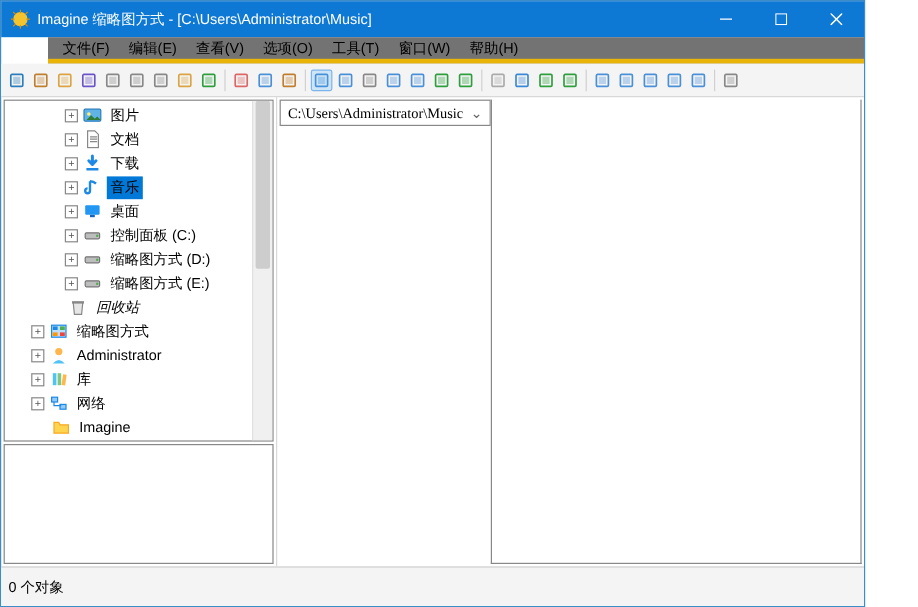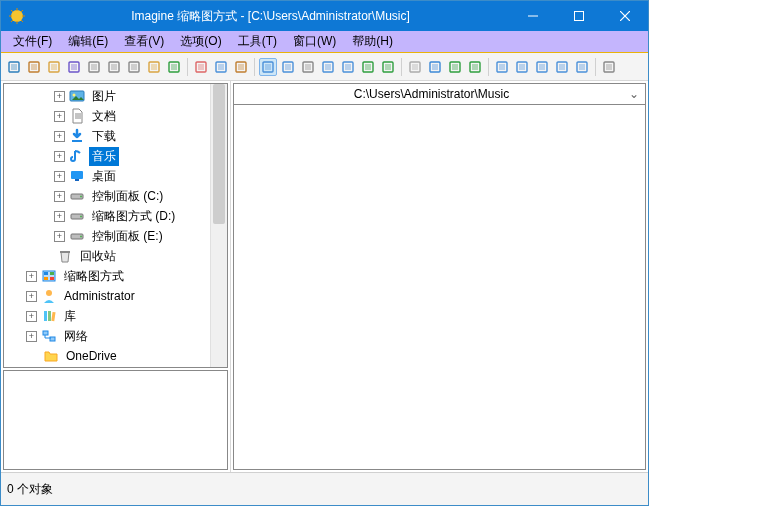--- a/index.html
+++ b/index.html
@@ -1,42 +1,42 @@
 <!DOCTYPE html>
 <html><head>
 <meta charset="utf-8">
 <style>
 * { box-sizing: border-box; margin: 0; padding: 0; }
 body { font-family: "Microsoft YaHei", Tahoma, sans-serif; font-size: 12px; background: #fff; overflow: hidden; }
-.window { width: 649px; height: 506px; border: 1px solid #3c8cc8; display: flex; flex-direction: column; text-align: center; }
+.window { width: 721px; height: 506px; border: 1px solid #3c8cc8; display: flex; flex-direction: column; }
 .titlebar { height: 30px; background: #0E78D5; color: #fff; display: flex; align-items: center; padding: 0 0 0 8px; }
 .titlebar .app-icon { width: 16px; height: 16px; margin-right: 6px; display:flex; align-items:center; justify-content:center;}
 .titlebar .title { flex: 1; font-size: 12px; }
 .winbtns { display: flex; height: 100%; }
 .winbtn { width: 46px; height: 100%; display: flex; align-items: center; justify-content: center; color: #fff; }
-.menubar { height: 22px; background: #c4b5fd; border-bottom: 1px solid #eab308; display: flex; align-items: center; padding: 0 4px; }
+.menubar { height: 22px; background: #737373; border-bottom: 4px solid #eab308; display: flex; align-items: center; padding: 0 4px; margin-left: 39px; }
 .menubar .menu-item { padding: 2px 8px; cursor: default; }
 .toolbar { height: 28px; background: #f4f4f4; border-bottom: 1px solid #d8d8d8; display: flex; align-items: center; padding: 0 4px; gap: 2px; }
 .tbtn { width: 18px; height: 18px; display: flex; align-items: center; justify-content: center; border: 1px solid transparent; border-radius: 2px; }
 .tbtn.active { background: #cde6f7; border-color: #7eb4ea;}
 .sep { width: 1px; height: 18px; background: #d0d0d0; margin: 0 2px; }
 .client { flex: 1; display: flex; min-height: 0; }
 .left-panel { width: 230px; display: flex; flex-direction: column; border-right: 1px solid #d8d8d8; }
 .tree-box { flex: 1; border: 1px solid #888; margin: 2px; display: flex; overflow: hidden; background:#fff;}
 .tree-content { flex: 1; overflow: hidden; padding: 2px 0; }
 .tree-scroll { width: 17px; background: #f0f0f0; border-left: 1px solid #e0e0e0; position: relative; }
 .tree-thumb { position: absolute; top: 0; left: 2px; right: 2px; height: 140px; background: #cdcdcd; border-radius: 2px; }
 .tree-row { display: flex; align-items: center; height: 20px; padding-left: 0; white-space: nowrap; }
 .expander { width: 11px; height: 11px; border: 1px solid #888; display: inline-flex; align-items: center; justify-content: center; font-size: 9px; line-height: 1; margin-right: 4px; cursor: default; background:#fff; color:#555;}
 .dotted { width: 6px; display: inline-block; }
 .tree-icon { width: 16px; height: 16px; margin-right: 4px; display:inline-flex; align-items:center; justify-content:center;}
 .tree-label { padding: 1px 3px; }
-.tree-label.selected { background: #0078d7; color: #ffffff; }
+.tree-label.selected { background: #0078d7; color: #000000; }
 .emptybox { height: 100px; border: 1px solid #888; margin: 0 2px 2px 2px; background:#fff;}
-.right-panel { flex: 1; display: flex; flex-direction: column; margin: 2px; }
+.right-panel { flex: 1; display: flex; flex-direction: row; margin: 2px; font-family: Liberation Serif, serif; }
 .path-bar { height: 22px; border: 1px solid #888; display: flex; align-items: center; padding: 0 6px; background:#fff; }
 .path-bar .path { flex: 1; }
 .path-bar .drop { color: #666; padding-left:6px; cursor:default;}
 .viewer { flex: 1; border: 1px solid #888; border-top: none; background: #fff; }
 .statusbar { height: 22px; border-top: 1px solid #d0d0d0; display: flex; align-items: center; padding: 16px 6px; background: #f4f4f4; font-size:12px;}
 .status-cell { border-right: 1px solid #d0d0d0; padding-right: 10px; margin-right:8px; height:100%; display:flex; align-items:center;}
 svg { display: block; }
 </style>
 </head>
 <body>
@@ -349,23 +349,23 @@
               <span class="tree-label">缩略图方式 (D:)</span>
             </div>
             <div class="tree-row" style="padding-left: 50px;">
               <span class="expander">+</span>
               <span class="tree-icon">
                 <svg width="16" height="16">
                   <rect x="2" y="6" width="12" height="5" rx="1" fill="#bdbdbd" stroke="#757575"></rect>
                   <circle cx="12" cy="8.5" r="1" fill="#4caf50"></circle>
                 </svg>
               </span>
-              <span class="tree-label">控制面板 (E:)</span>
-            </div>
-            <div class="tree-row" style="padding-left: 36px;">
+              <span class="tree-label">缩略图方式 (E:)</span>
+            </div>
+            <div class="tree-row" style="padding-left: 36px; font-style: italic;">
               <span class="dotted"></span>
               <span style="width:11px;display:inline-block"></span>
               <span class="tree-icon">
                 <svg width="16" height="16">
                   <path d="M4 4 h8 l-1 10 h-6 z" fill="#e6e6e6" stroke="#888"></path>
                   <rect x="3" y="3" width="10" height="2" fill="#888"></rect>
                 </svg>
               </span>
               <span class="tree-label">回收站</span>
             </div>
@@ -415,21 +415,21 @@
               <span class="tree-label">网络</span>
             </div>
             <div class="tree-row" style="padding-left: 22px;">
               <span class="dotted"></span>
               <span style="width:11px;display:inline-block"></span>
               <span class="tree-icon">
                 <svg width="16" height="16">
                   <path d="M2 4 h4 l1 2 h7 v7 h-12 z" fill="#ffd54f" stroke="#f9a825"></path>
                 </svg>
               </span>
-              <span class="tree-label">OneDrive</span>
+              <span class="tree-label">Imagine</span>
             </div>
           </div>
         <div class="tree-scroll">
             <div class="tree-thumb"></div>
           </div>
       </div>
       <div class="emptybox"></div>
     </div>
 
     <div class="right-panel">

